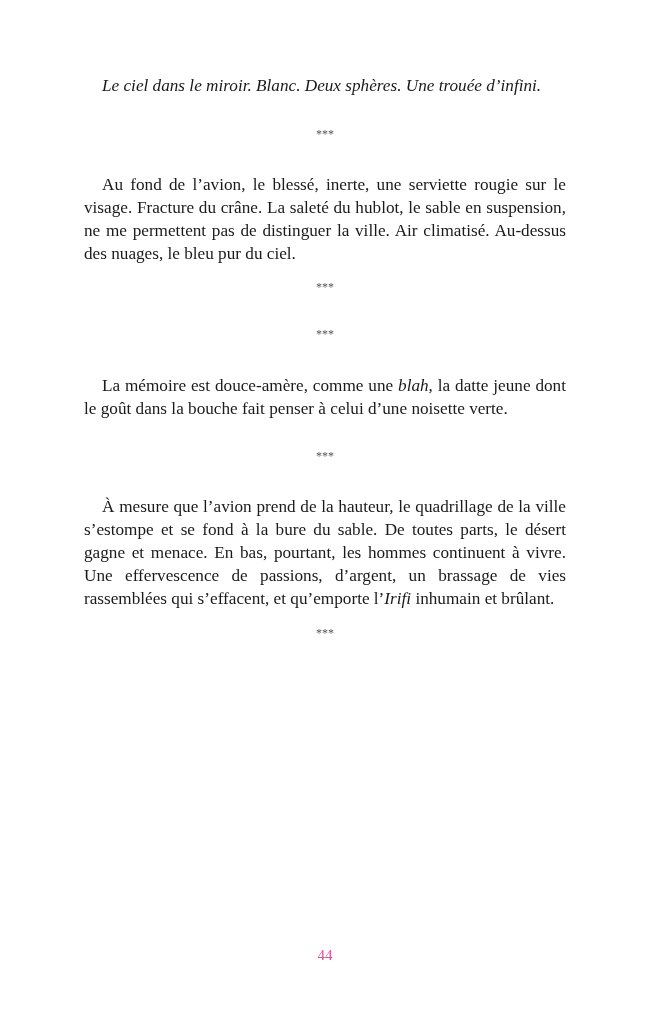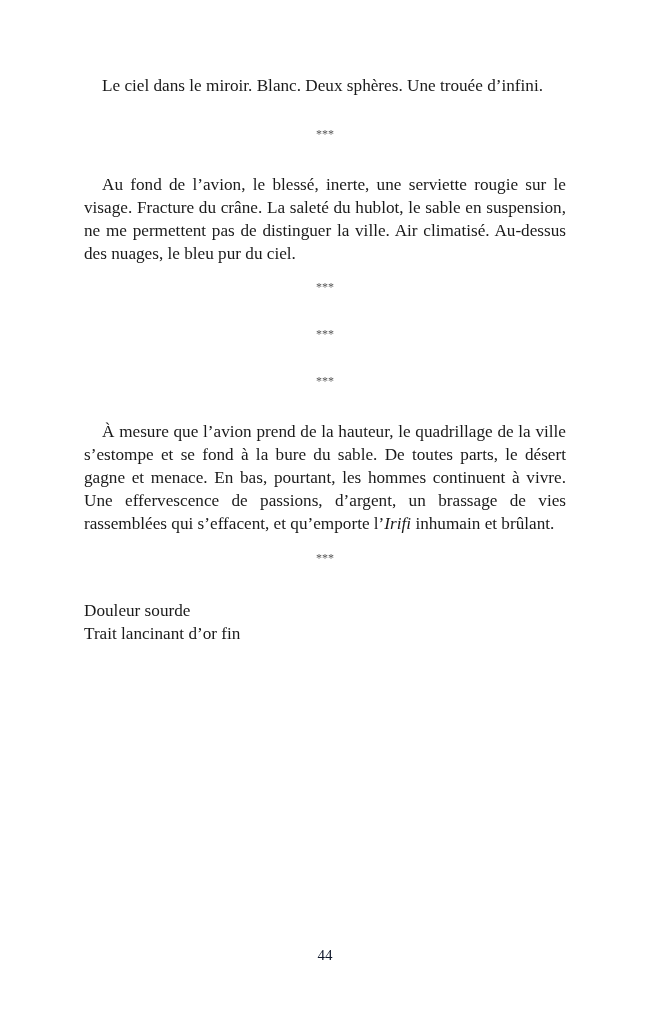--- a/index.html
+++ b/index.html
@@ -49,52 +49,51 @@
       display: block;
     }
     .page-number {
       position: absolute;
       left: 0;
       width: 650px;
       top: 946px;
       text-align: center;
       font-size: 15px;
       line-height: 18px;
-      color: #0f172a;
+      color: #ec4899;
     }
   </style>
 </head>
 <body>
 
 <div class="page">
 
-  <p class="para" style="margin-bottom:30px;">
+  <p class="para" style="margin-bottom:30px;font-style:italic;">
     <span>Le ciel dans le miroir. Blanc. Deux sphères. Une trouée d’infini.</span>
   </p>
 
   <p class="separator" style="margin-bottom:32px;">***</p>
 
   <p class="para" style="margin-bottom:15px;">
     <span>Au fond de l’avion, le blessé, inerte, une serviette rougie sur le visage. Fracture du crâne. La saleté du hublot, le sable en suspension, ne me permettent pas de distinguer la ville. Air climatisé. Au-dessus des nuages, le bleu pur du ciel.</span>
   </p>
 
   <p class="separator" style="margin-bottom:33px;">***</p>
 
 
   <p class="separator" style="margin-bottom:33px;">***</p>
 
+  <p class="para" style="margin-bottom:29px;">
+    <span>La mémoire est douce-amère, comme une </span><em>blah</em><span>, la datte jeune dont le goût dans la bouche fait penser à celui d’une noisette verte.</span>
+  </p>
 
   <p class="separator" style="margin-bottom:32px;">***</p>
 
   <p class="para" style="margin-bottom:16px;">
     <span>À mesure que l’avion prend de la hauteur, le quadrillage de la ville s’estompe et se fond à la bure du sable. De toutes parts, le désert gagne et menace. En bas, pourtant, les hommes continuent à vivre. Une effervescence de passions, d’argent, un brassage de vies rassemblées qui s’effacent, et qu’emporte l’</span><em>Irifi</em><span> inhumain et brûlant.</span>
   </p>
 
   <p class="separator" style="margin-bottom:34px;">***</p>
 
-  <p class="verse">
-    <span class="verse-line">Douleur sourde</span>
-    <span class="verse-line">Trait lancinant d’or fin</span>
-  </p>
 
 </div>
 
 <div class="page-number">44</div>
 
 </body></html>

